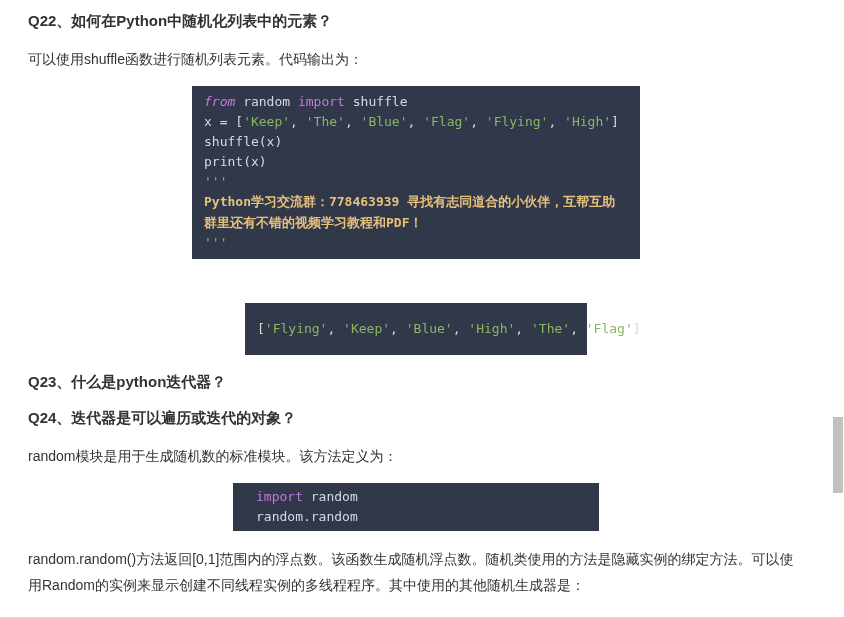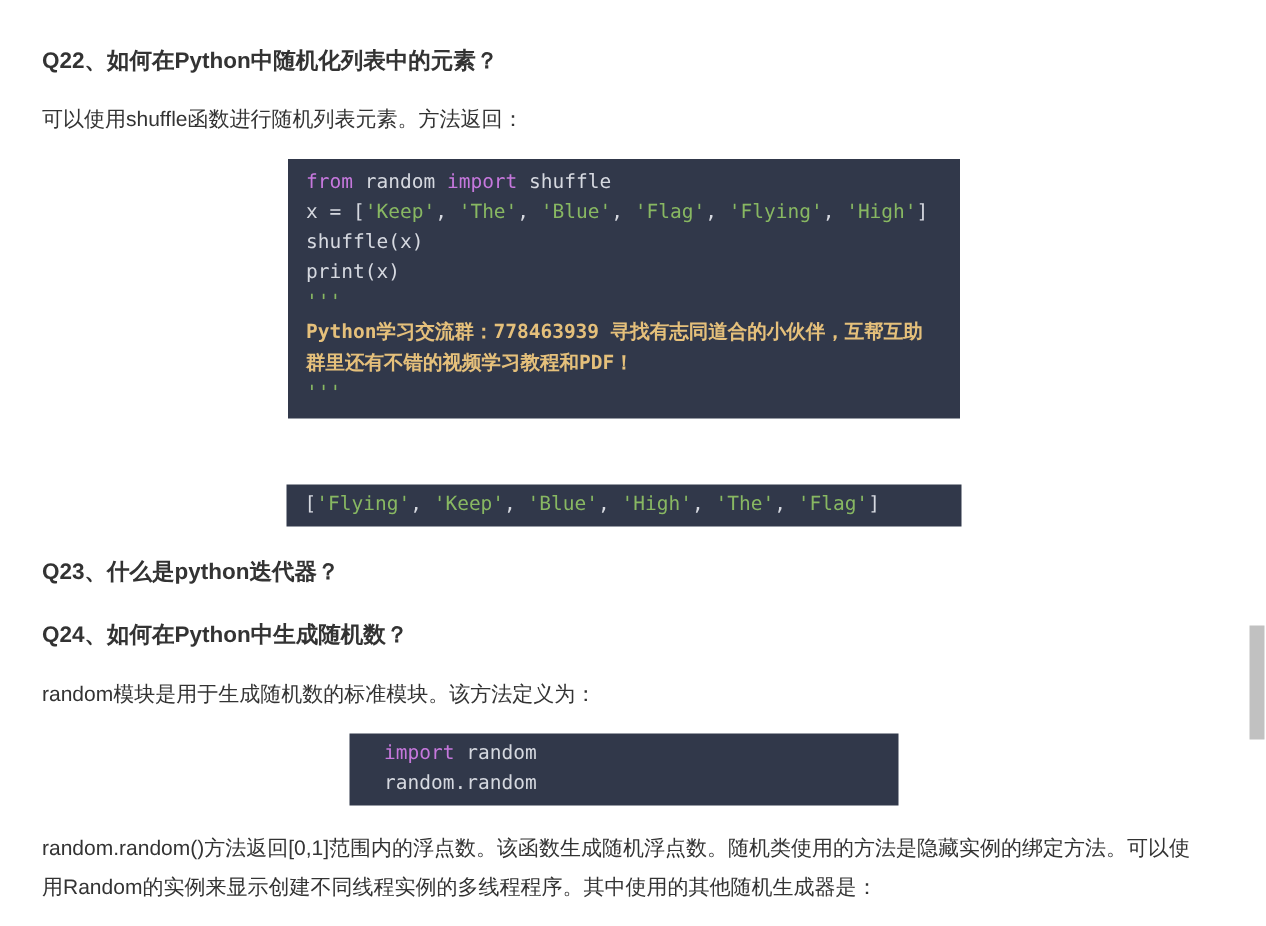--- a/index.html
+++ b/index.html
@@ -12,21 +12,21 @@
     position: relative;
   }
   .content {
     padding: 10px 28px 0 28px;
     width: 832px;
   }
   h3 {
     font-size: 15px;
     font-weight: bold;
     color: #333333;
-    margin-top: 20px;
+    margin-top: 0;
     margin-bottom: 14px;
     line-height: 1.5;
   }
   p {
     font-size: 14px;
     color: #333333;
     line-height: 1.8;
     margin-bottom: 14px;
   }
   .code-block {
@@ -35,31 +35,31 @@
     font-size: 13px;
     line-height: 1.55;
     color: #e6c98a;
     padding: 6px 12px;
     white-space: pre;
     display: block;
     margin: 0 auto 16px auto;
     width: 448px;
   }
   .code-block.narrow-out {
-    width: 450px;
+    width: 342px;
     margin-bottom: 16px;
     margin-top: 44px;
-    padding: 4px 12px;
+    padding: 16px 12px;
   }
   .code-block.narrow-import {
     width: 366px;
     padding: 4px 23px;
     margin-bottom: 16px;
   }
-  .kw-from { color: #c678dd; }
+  .kw-from { color: #c678dd; font-style: italic; }
   .kw-import { color: #c678dd; }
   .str { color: #88b862; }
   .yellow { color: #e5c07b; font-weight: bold; }
   .triple { color: #88b862; }
   .out-bracket { color: #d6d9e0; }
   .plain { color: #d6d9e0; margin-top: 32px; }
 
   .scrollbar-track {
     position: absolute;
     right: 0;
@@ -76,37 +76,37 @@
     height: 76px;
     background: #c1c1c1;
   }
 </style>
 </head>
 <body>
 
 <div class="content">
 
   <h3>Q22、如何在Python中随机化列表中的元素？</h3>
-  <p>可以使用shuffle函数进行随机列表元素。方法返回：</p>
+  <p>可以使用shuffle函数进行随机列表元素。代码输出为：</p>
 
   <div class="code-block"><span class="kw-from">from</span><span class="plain"> random </span><span class="kw-import">import</span><span class="plain"> shuffle</span>
 <span class="plain">x = [</span><span class="str">'Keep'</span><span class="plain">, </span><span class="str">'The'</span><span class="plain">, </span><span class="str">'Blue'</span><span class="plain">, </span><span class="str">'Flag'</span><span class="plain">, </span><span class="str">'Flying'</span><span class="plain">, </span><span class="str">'High'</span><span class="plain">]</span>
 <span class="plain">shuffle(x)</span>
 <span class="plain">print(x)</span>
 <span class="triple">'''</span>
 <span class="yellow">Python学习交流群：778463939 寻找有志同道合的小伙伴，互帮互助</span>
 <span class="yellow">群里还有不错的视频学习教程和PDF！</span>
 <span class="triple">'''</span></div>
 
 
   <div class="code-block narrow-out"><span class="out-bracket">[</span><span class="str">'Flying'</span><span class="plain">, </span><span class="str">'Keep'</span><span class="plain">, </span><span class="str">'Blue'</span><span class="plain">, </span><span class="str">'High'</span><span class="plain">, </span><span class="str">'The'</span><span class="plain">, </span><span class="str">'Flag'</span><span class="out-bracket">]</span></div>
 
   <h3>Q23、什么是python迭代器？</h3>
 
-  <h3>Q24、如何在Python中生成随机数？</h3>
+  <h3>Q24、迭代器是可以遍历或迭代的对象？</h3>
   <p>random模块是用于生成随机数的标准模块。该方法定义为：</p>
 
   <div class="code-block narrow-import"><span class="kw-import">import</span><span class="plain"> random</span>
 <span class="plain">random.random</span></div>
 
   <p>random.random()方法返回[0,1]范围内的浮点数。该函数生成随机浮点数。随机类使用的方法是隐藏实例的绑定方法。可以使用Random的实例来显示创建不同线程实例的多线程程序。其中使用的其他随机生成器是：</p>
 
 </div>
 
 <div class="scrollbar-track">

